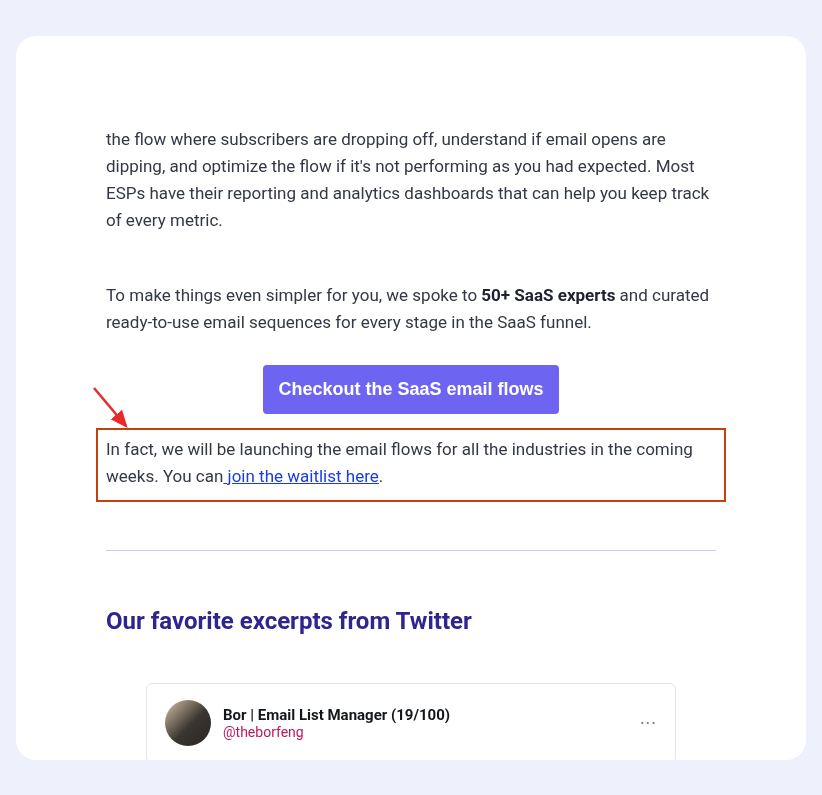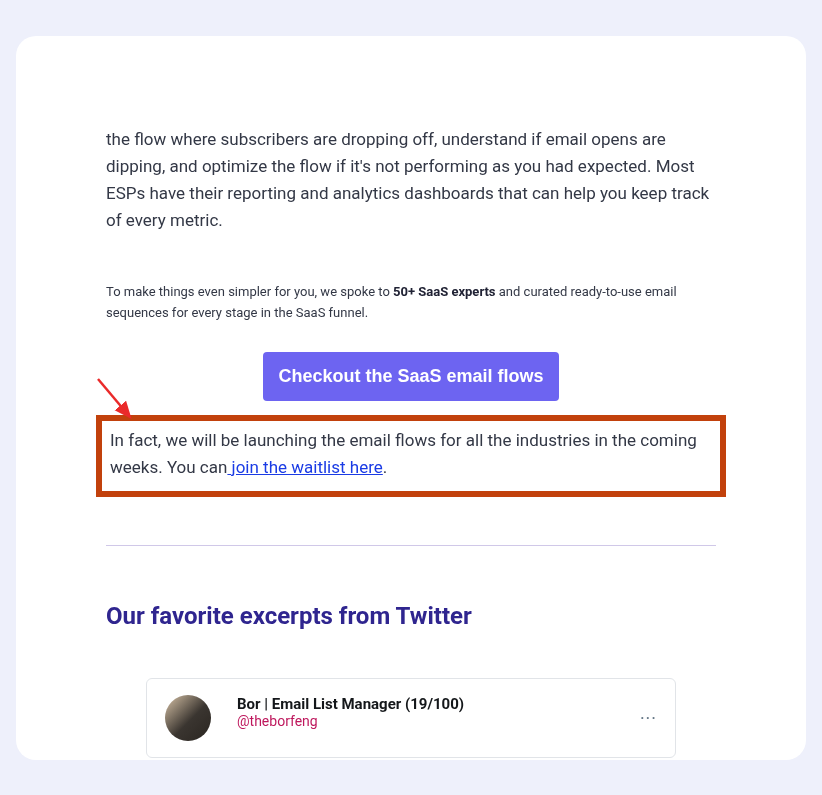--- a/index.html
+++ b/index.html
@@ -31,21 +31,21 @@
       border-radius: 8px;
       height: 100%;
     }
     .para {
       font-size: 17px;
       line-height: 1.6;
       color: #333846;
       margin-bottom: 48px;
     }
     .para2 {
-      font-size: 13px;
+      font-size: 17px;
       line-height: 1.6;
       color: #333846;
       margin-bottom: 28px;
     }
     .bold {
       font-weight: 700;
       color: #202234;
     }
     .cta-wrap {
       text-align: center;
@@ -56,21 +56,21 @@
       color: #ffffff;
       font-size: 18px;
       font-weight: 700;
       padding: 14px 15px;
       border: none;
       border-radius: 4px;
       cursor: pointer;
       display: inline-block;
     }
     .highlight-box {
-      border: 6px solid #c2410c;
+      border: 2px solid #c2410c;
       padding: 6px 12px 10px 8px;
       margin: 0 -10px;
       position: relative;
     }
     .highlight-text {
       font-size: 17px;
       line-height: 1.6;
       color: #333846;
     }
     .link {
@@ -102,22 +102,22 @@
       border: 1px solid #e1e4e8;
       border-radius: 6px;
       padding: 16px 18px;
       margin: 0 40px;
       display: flex;
       align-items: center;
       justify-content: space-between;
     }
     .tweet-left {
       display: flex;
-      align-items: flex-start;
-      gap: 26px;
+      align-items: center;
+      gap: 12px;
     }
     .avatar {
       width: 46px;
       height: 46px;
       border-radius: 50%;
       background: linear-gradient(135deg, #d9c4a8 0%, #3a3530 55%, #2a2520 100%);
       flex-shrink: 0;
     }
     .tweet-meta {
       display: flex;

